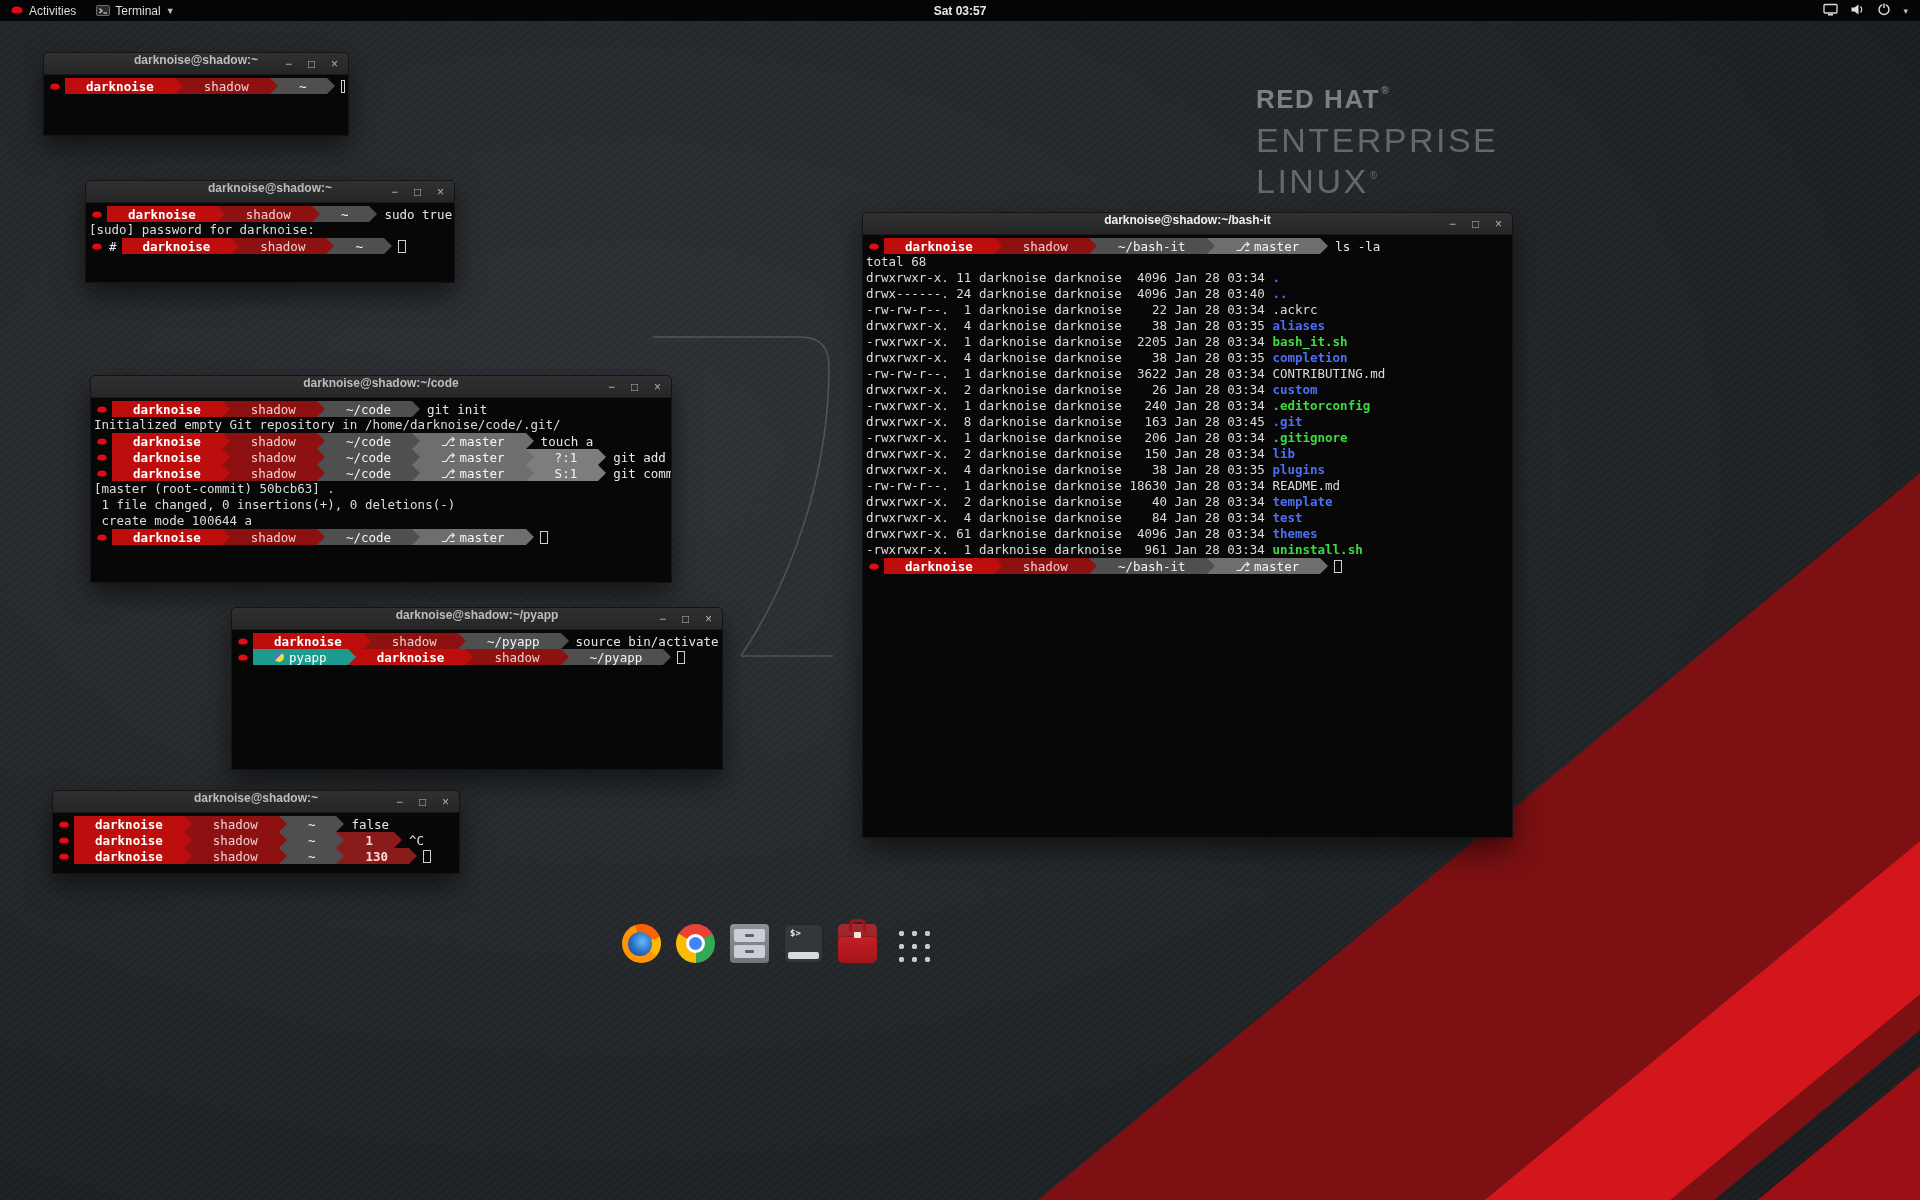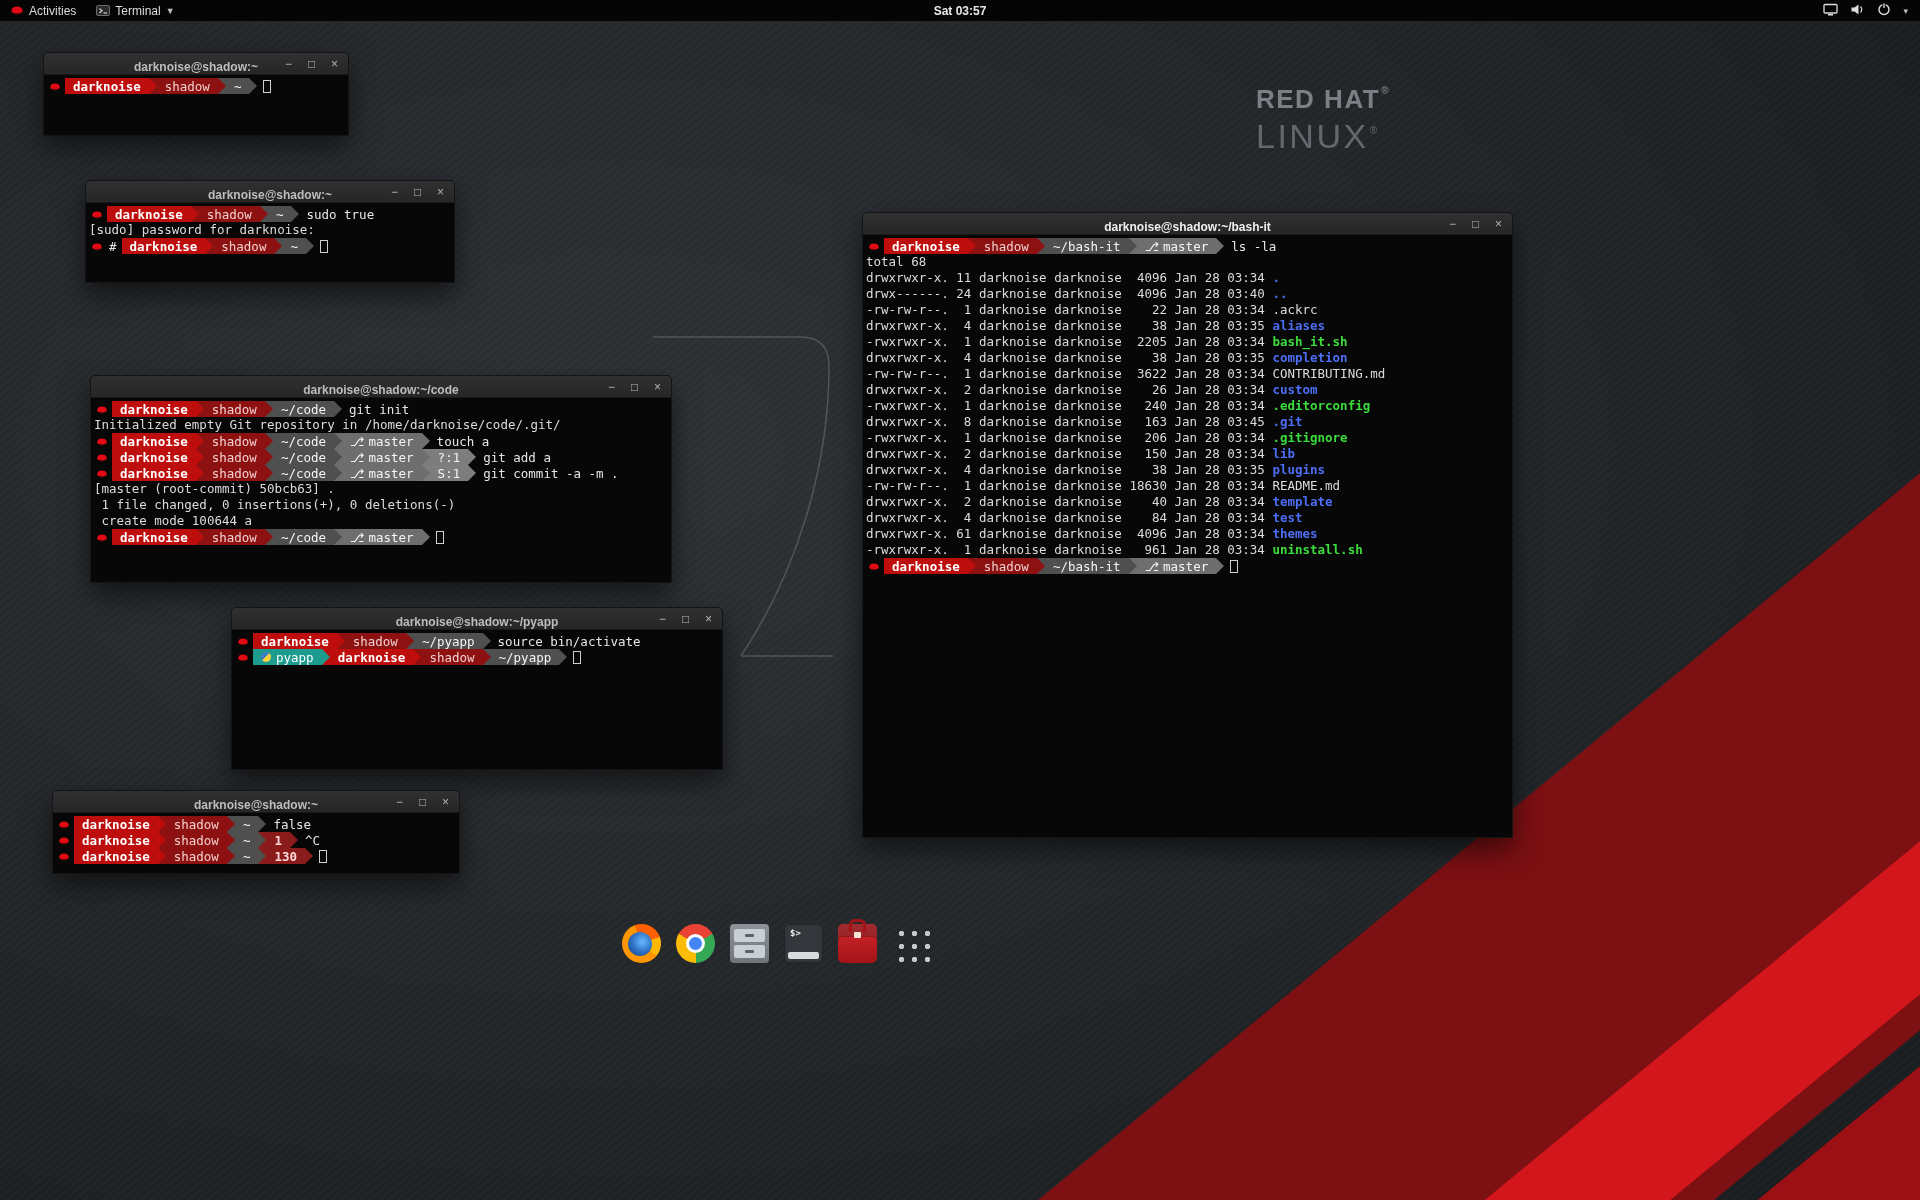--- a/index.html
+++ b/index.html
@@ -39,33 +39,33 @@
   
   .twindow{position:absolute;background:#070707;border:1px solid #141414;border-radius:5px 5px 1px 1px;
     box-shadow:0 12px 28px rgba(0,0,0,0.55);z-index:10;overflow:hidden}
   #w1{left:43px;top:52px;width:306px;height:84px}
   #w2{left:85px;top:180px;width:370px;height:103px}
   #w3{left:90px;top:375px;width:582px;height:208px}
   #w4{left:231px;top:607px;width:492px;height:163px}
   #w5{left:52px;top:790px;width:408px;height:84px}
   #w6{left:862px;top:212px;width:651px;height:626px;z-index:12}
   .titlebar{height:22px;background:linear-gradient(#303030,#262626);border-bottom:1px solid #191919;
-    position:relative;display:flex;align-items:flex-end;justify-content:center;cursor:default}
+    position:relative;display:flex;align-items:flex-start;justify-content:center;cursor:default}
   .titlebar .title{font-size:12px;font-weight:bold;color:#bdbdbd}
   .twindow.focused .title{color:#efefef}
   .winbtns{position:absolute;right:7px;top:0;height:100%;display:flex;align-items:center;gap:10px}
   .wbtn{color:#b4b4b4;font-size:12px;width:13px;text-align:center;cursor:pointer;line-height:1}
   .term-body{position:absolute;top:22px;left:0;right:0;bottom:0;background:#070707;padding:3px 3px;
     font-family:"DejaVu Sans Mono",monospace;font-size:12.5px;color:#e4e4e4;overflow:hidden}
 
   
   .pline{display:flex;height:16px;align-items:stretch}
   .os-icon{display:flex;align-items:center;padding:0 4px 0 2px}
   .hash{display:flex;align-items:center;padding:0 5px 0 2px;color:#e8e8e8}
-  .seg{display:flex;align-items:center;white-space:pre;padding:0 8px}
+  .seg{display:flex;align-items:center;white-space:pre;padding:0 21px}
   .seg-user{font-weight:bold;color:#ffffff}
   .seg-host{color:#f0cfcf}
   .seg-path,.seg-git,.seg-gitstatus{color:#f5f5f5}
   .seg-exit{color:#ffd7d7;font-weight:bold}
   .seg-venv{color:#ffffff}
   .glyph{margin-right:4px}
   .pyicon{width:10px;height:10px;border-radius:50%;margin-right:5px;display:inline-block;
     background:linear-gradient(135deg,#3f7fbf 50%,#ffd43b 50%)}
   .sep{flex:0 0 8px;position:relative;overflow:hidden}
   .sep i{position:absolute;left:0;top:50%;transform:translateY(-50%);width:0;height:0;display:block;
@@ -119,20 +119,21 @@
     <div class="stripe s-bright"></div>
     <div class="stripe s-mid"></div>
   </div>
 
   <svg class="wall-lines" width="1920" height="1200">
     <path d="M653,337 H800 Q829,337 829,366 C829,470 795,575 741,656 M741,656 H833" stroke="rgba(230,234,238,0.20)" stroke-width="1.5" fill="none"></path>
   </svg>
 
   <div class="branding">
     <div class="b1"><span>RED HAT</span><sup>®</sup></div>
+    <div class="b2">ENTERPRISE</div>
     <div class="b3"><span>LINUX</span><sup>®</sup></div>
   </div>
 
   <div id="topbar">
     <div class="tb-left">
       <div class="tb-item">
         <span>
           <svg viewBox="0 0 20 14" width="14" height="10">
               <path d="M2 9 Q2 2 10 2 Q18 2 18 9 L18 9.5 Q14 12 10 12 Q6 12 2 9.5 Z" fill="#e20b13"></path>
               <path d="M2 9.5 Q6 12.5 10 12.5 Q14 12.5 18 9.5 L18 10.5 Q14 13.5 10 13.5 Q6 13.5 2 10.5 Z" fill="#7e0c0e"></path>

